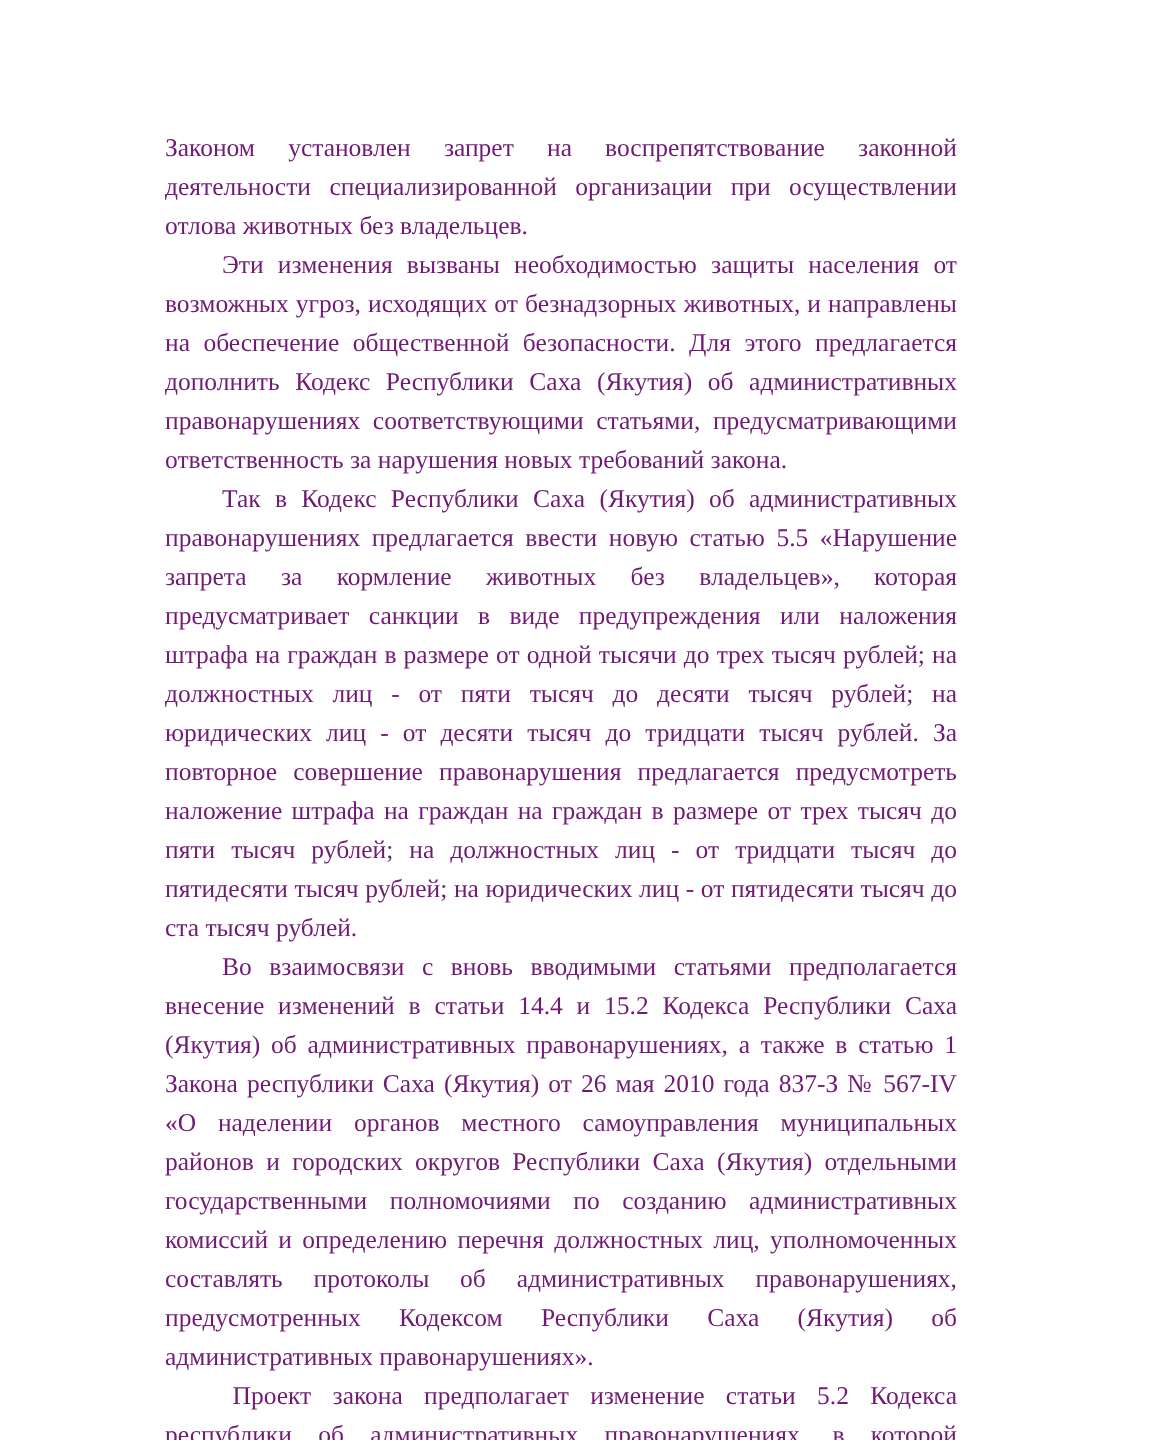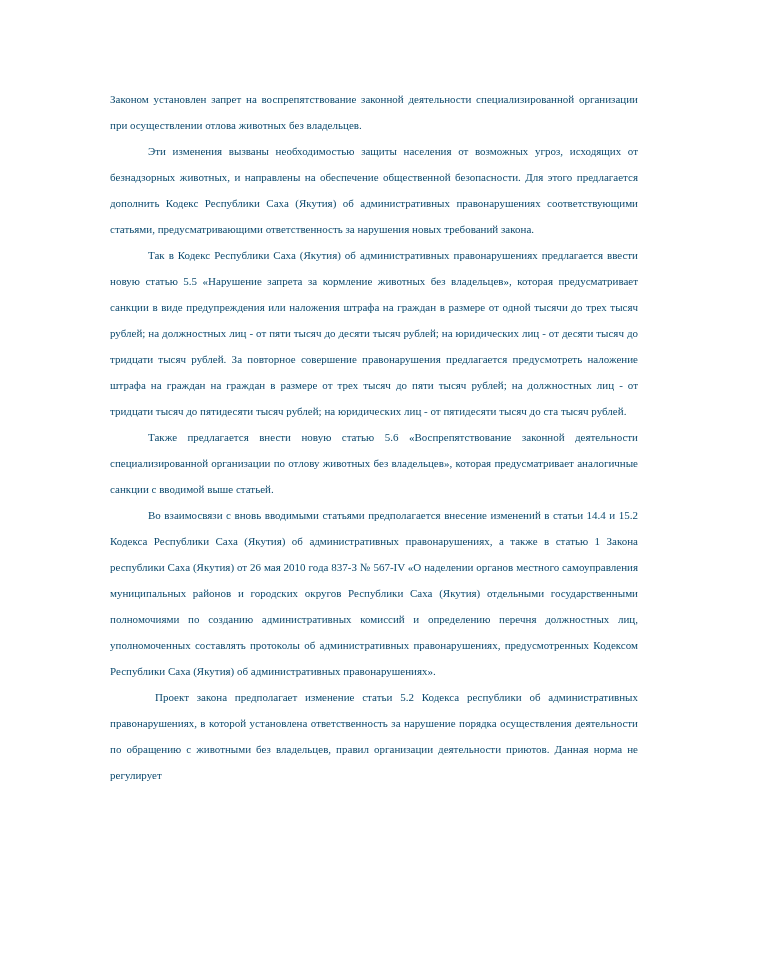--- a/index.html
+++ b/index.html
@@ -26,23 +26,23 @@
     position: absolute;
     left: 110px;
     top: 86px;
     width: 528px;
   }
 
   .para {
     margin: 0;
     text-align: justify;
     text-justify: inter-word;
-    font-size: 11px;
+    font-size: 17px;
     line-height: 26px;
-    color: #0c4a6e;
+    color: #701a75;
     text-indent: 38px;
     
     -webkit-font-smoothing: antialiased;
   }
 
   
   .para.no-indent {
     text-indent: 0;
   }
 
@@ -60,20 +60,19 @@
 
 <div class="page">
   <div class="doc-body">
 
     <p class="para no-indent">Законом установлен запрет на воспрепятствование законной деятельности специализированной организации при осуществлении отлова животных без владельцев.</p>
 
     <p class="para">Эти изменения вызваны необходимостью защиты населения от возможных угроз, исходящих от безнадзорных животных, и направлены на обеспечение общественной безопасности. Для этого предлагается дополнить Кодекс Республики Саха (Якутия) об административных правонарушениях соответствующими статьями, предусматривающими ответственность за нарушения новых требований закона.</p>
 
     <p class="para">Так в Кодекс Республики Саха (Якутия) об административных правонарушениях предлагается ввести новую статью 5.5 «Нарушение запрета за кормление животных без владельцев», которая предусматривает санкции в виде предупреждения или наложения штрафа на граждан в размере от одной тысячи до трех тысяч рублей; на должностных лиц - от пяти тысяч до десяти тысяч рублей; на юридических лиц - от десяти тысяч до тридцати тысяч рублей. За повторное совершение правонарушения предлагается предусмотреть наложение штрафа на граждан на граждан в размере от трех тысяч до пяти тысяч рублей; на должностных лиц - от тридцати тысяч до пятидесяти тысяч рублей; на юридических лиц - от пятидесяти тысяч до ста тысяч рублей.</p>
 
-    <p class="para">Также предлагается внести новую статью 5.6 «Воспрепятствование законной деятельности специализированной организации по отлову животных без владельцев», которая предусматривает аналогичные санкции с вводимой выше статьей.</p>
 
     <p class="para">Во взаимосвязи с вновь вводимыми статьями предполагается внесение изменений в статьи 14.4 и 15.2 Кодекса Республики Саха (Якутия) об административных правонарушениях, а также в статью 1 Закона республики Саха (Якутия) от 26 мая 2010 года 837-З № 567-IV «О наделении органов местного самоуправления муниципальных районов и городских округов Республики Саха (Якутия) отдельными государственными полномочиями по созданию административных комиссий и определению перечня должностных лиц, уполномоченных составлять протоколы об административных правонарушениях, предусмотренных Кодексом Республики Саха (Якутия) об административных правонарушениях».</p>
 
     <p class="para indent-wide stretch-all">Проект закона предполагает изменение статьи 5.2 Кодекса республики об административных правонарушениях, в которой установлена ответственность за нарушение порядка осуществления деятельности по обращению с животными без владельцев, правил организации деятельности приютов. Данная норма не регулирует</p>
 
   </div>
 </div>
 
 </body></html>

